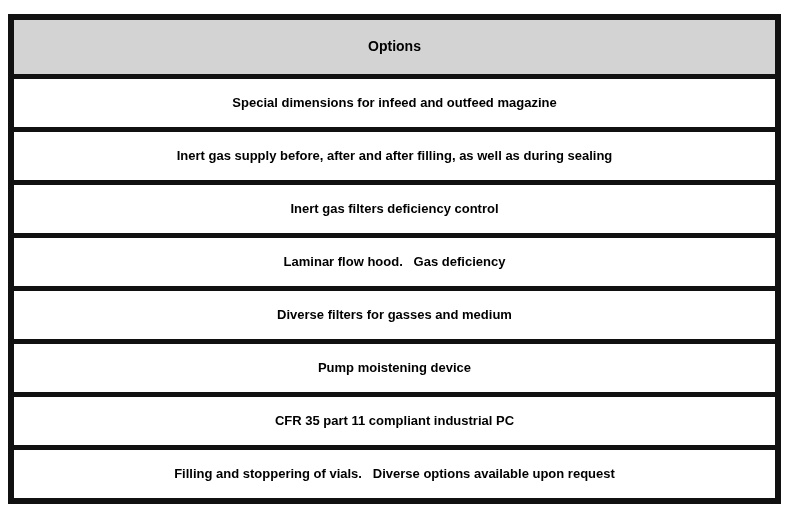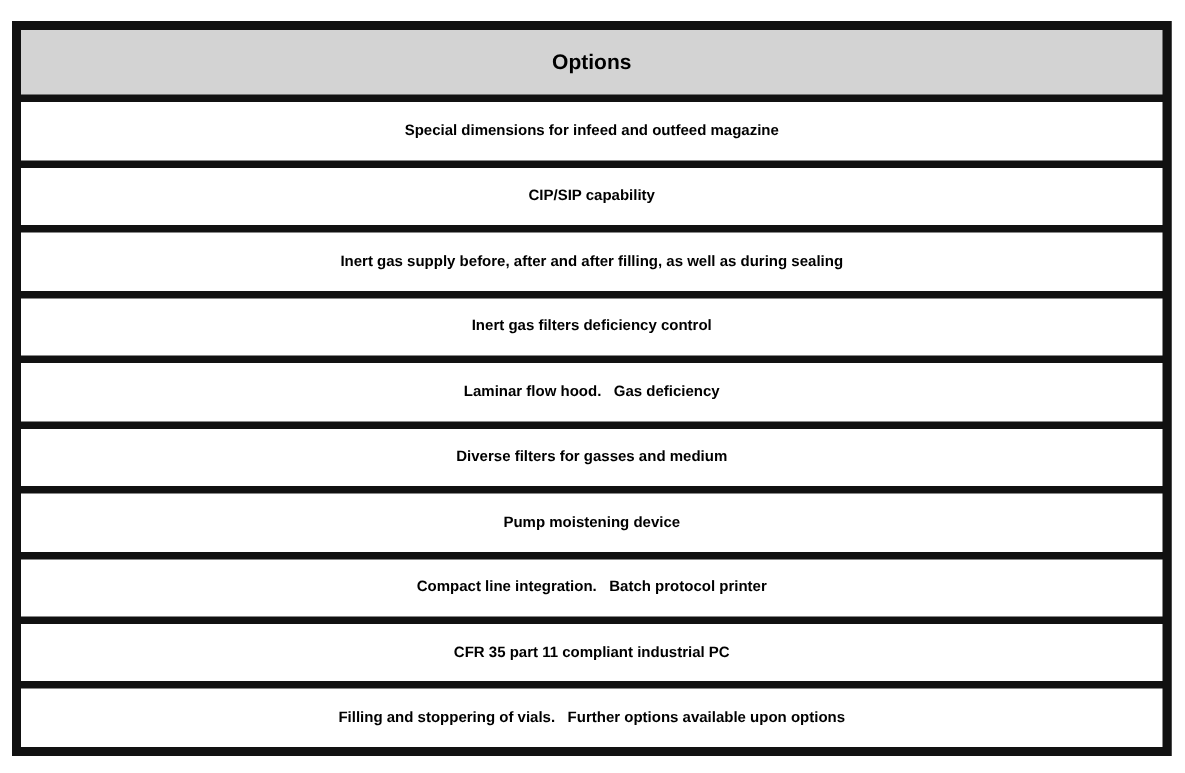--- a/index.html
+++ b/index.html
@@ -37,21 +37,21 @@
     align-items: center;
     justify-content: center;
     overflow: hidden;
   }
   .row.header {
     flex: 1.12;
     background: #d3d3d3;
   }
   .cell-text {
     font-weight: bold;
-    font-size: 10px;
+    font-size: 13px;
     line-height: 1.1;
     color: #000000;
     text-align: center;
     white-space: pre-wrap;
     padding: 0 6px;
   }
   .row.header .cell-text {
     font-size: 14px;
   }
 </style>
@@ -62,41 +62,35 @@
   <div class="options-table">
 
     <div class="row header">
       <span class="cell-text">Options</span>
     </div>
 
     <div class="row">
       <span class="cell-text">Special dimensions for infeed and outfeed magazine</span>
     </div>
     <div class="row">
-      <span class="cell-text">CIP/SIP capability</span>
-    </div>
-    <div class="row">
       <span class="cell-text">Inert gas supply before, after and after filling, as well as during sealing</span>
     </div>
     <div class="row">
       <span class="cell-text">Inert gas filters deficiency control</span>
     </div>
     <div class="row">
       <span class="cell-text">Laminar flow hood.   Gas deficiency</span>
     </div>
     <div class="row">
       <span class="cell-text">Diverse filters for gasses and medium</span>
     </div>
     <div class="row">
       <span class="cell-text">Pump moistening device</span>
     </div>
     <div class="row">
-      <span class="cell-text">Compact line integration.   Batch protocol printer</span>
-    </div>
-    <div class="row">
       <span class="cell-text">CFR 35 part 11 compliant industrial PC</span>
     </div>
     <div class="row">
-      <span class="cell-text">Filling and stoppering of vials.   Further options available upon options</span>
+      <span class="cell-text">Filling and stoppering of vials.   Diverse options available upon request</span>
     </div>
 
   </div>
 </div>
 
 </body></html>

